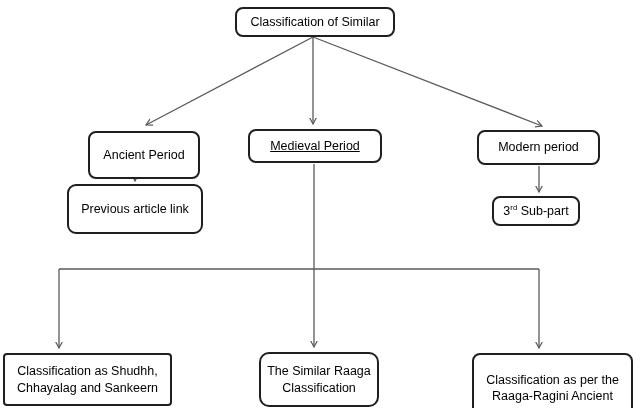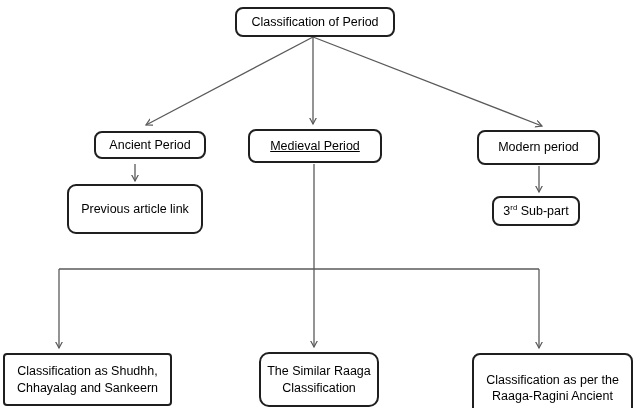--- a/index.html
+++ b/index.html
@@ -40,21 +40,21 @@
     padding: 2px 4px;
   }
   .node .line { display: block; white-space: nowrap; }
   .node sup {
     font-size: 0.62em;
     line-height: 0;
     vertical-align: super;
   }
   
   .n-root     { left: 235px; top: 7px;   width: 160px; height: 30px; }
-  .n-ancient  { left: 94px;  top: 131px; width: 112px; height: 28px; }
+  .n-ancient  { left: 88px;  top: 131px; width: 112px; height: 48px; }
   .n-medieval { left: 248px; top: 129px; width: 134px; height: 34px; text-decoration: underline; }
   .n-modern   { left: 477px; top: 130px; width: 123px; height: 35px; justify-content: center; }
   .n-previous { left: 67px;  top: 184px; width: 136px; height: 50px; border-radius: 9px; }
   .n-subpart  { left: 492px; top: 196px; width: 88px;  height: 30px; }
   .n-bleft    { left: 3px;   top: 353px; width: 169px; height: 53px; border-radius: 4px; }
   .n-bmid     { left: 259px; top: 352px; width: 120px; height: 55px; border-radius: 10px; }
   .n-bright   { left: 472px; top: 353px; width: 161px; height: 70px; border-radius: 8px; }
 </style>
 </head>
 <body>
@@ -74,21 +74,21 @@
       <line x1="135" y1="164" x2="135" y2="181" marker-end="url(#arrowhead)"></line>
       <line x1="539" y1="166" x2="539" y2="192" marker-end="url(#arrowhead)"></line>
       <line x1="314" y1="164" x2="314" y2="347" marker-end="url(#arrowhead)"></line>
       <line x1="59" y1="269" x2="539" y2="269"></line>
       <line x1="59" y1="269" x2="59" y2="348" marker-end="url(#arrowhead)"></line>
       <line x1="539" y1="269" x2="539" y2="348" marker-end="url(#arrowhead)"></line>
     </g>
   </svg>
 
   <div class="node n-root">
-    <span class="line">Classification of Period</span>
+    <span class="line">Classification of Similar</span>
   </div>
 
   <div class="node n-ancient">
     <span class="line">Ancient Period</span>
   </div>
 
   <div class="node n-medieval">
     <span class="line">Medieval Period</span>
   </div>
 

